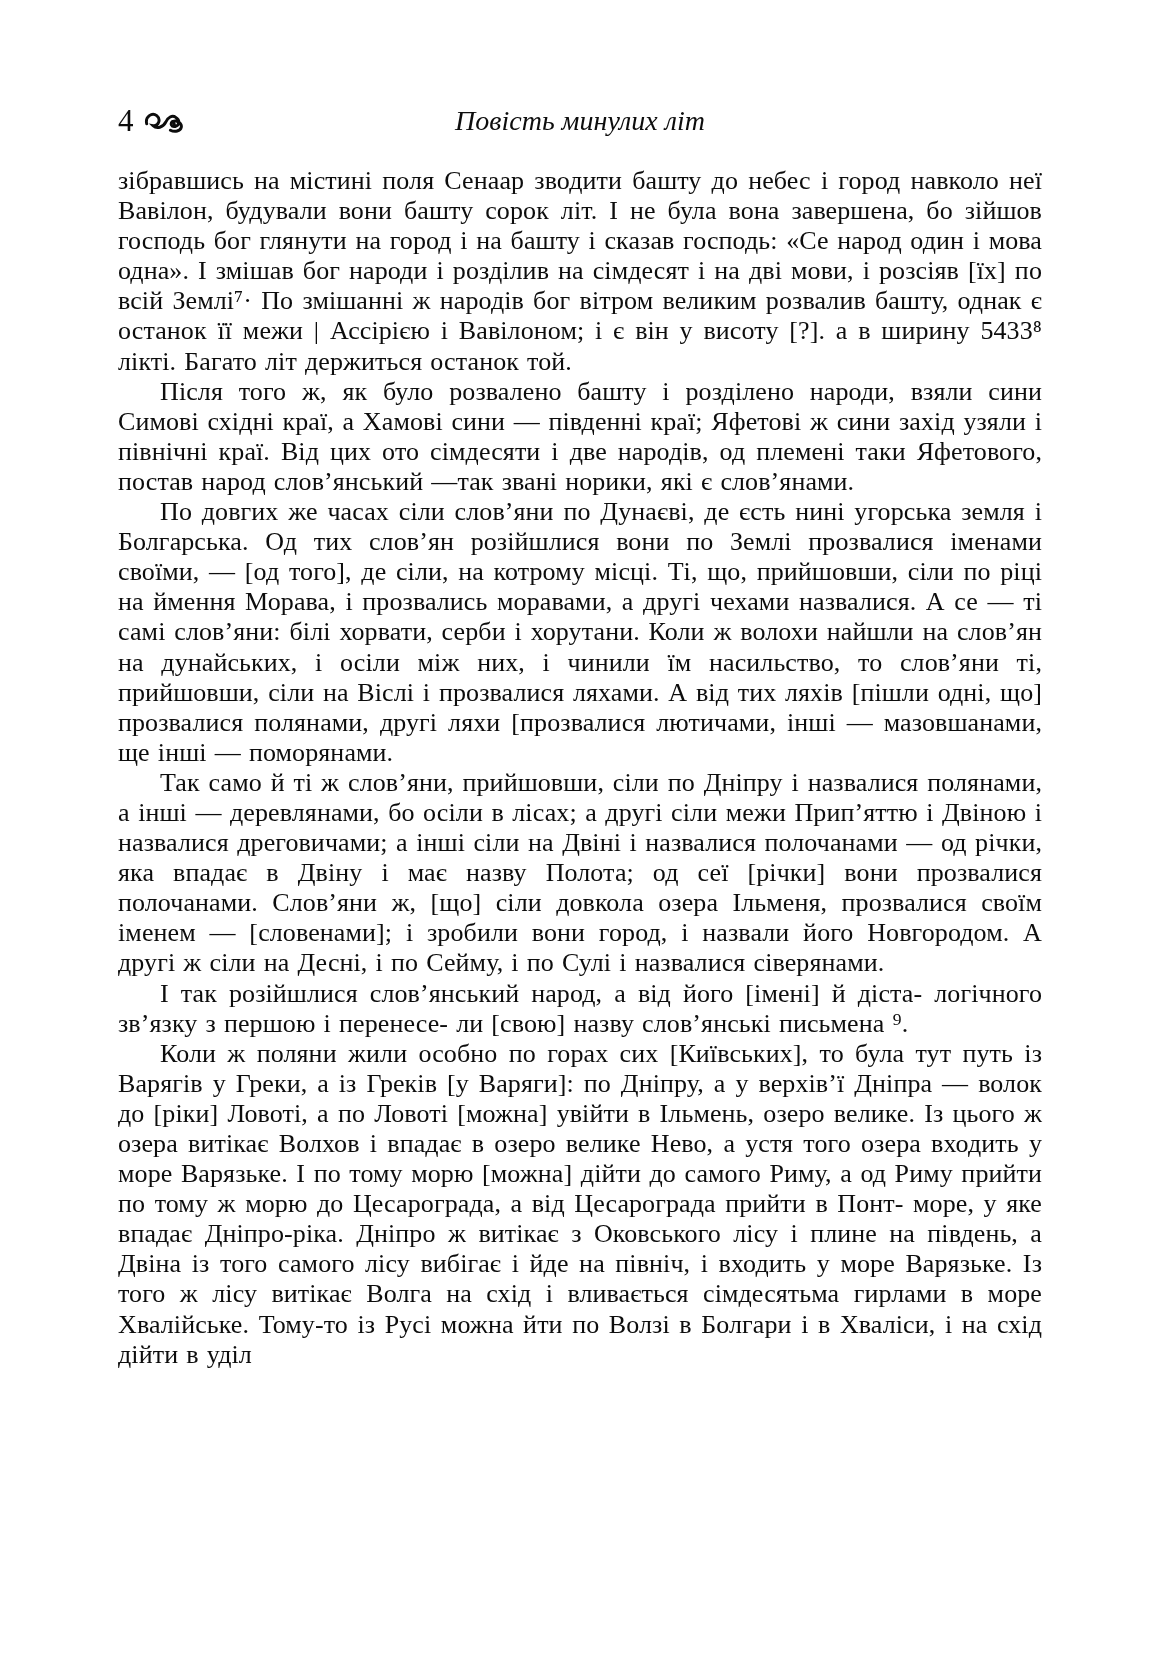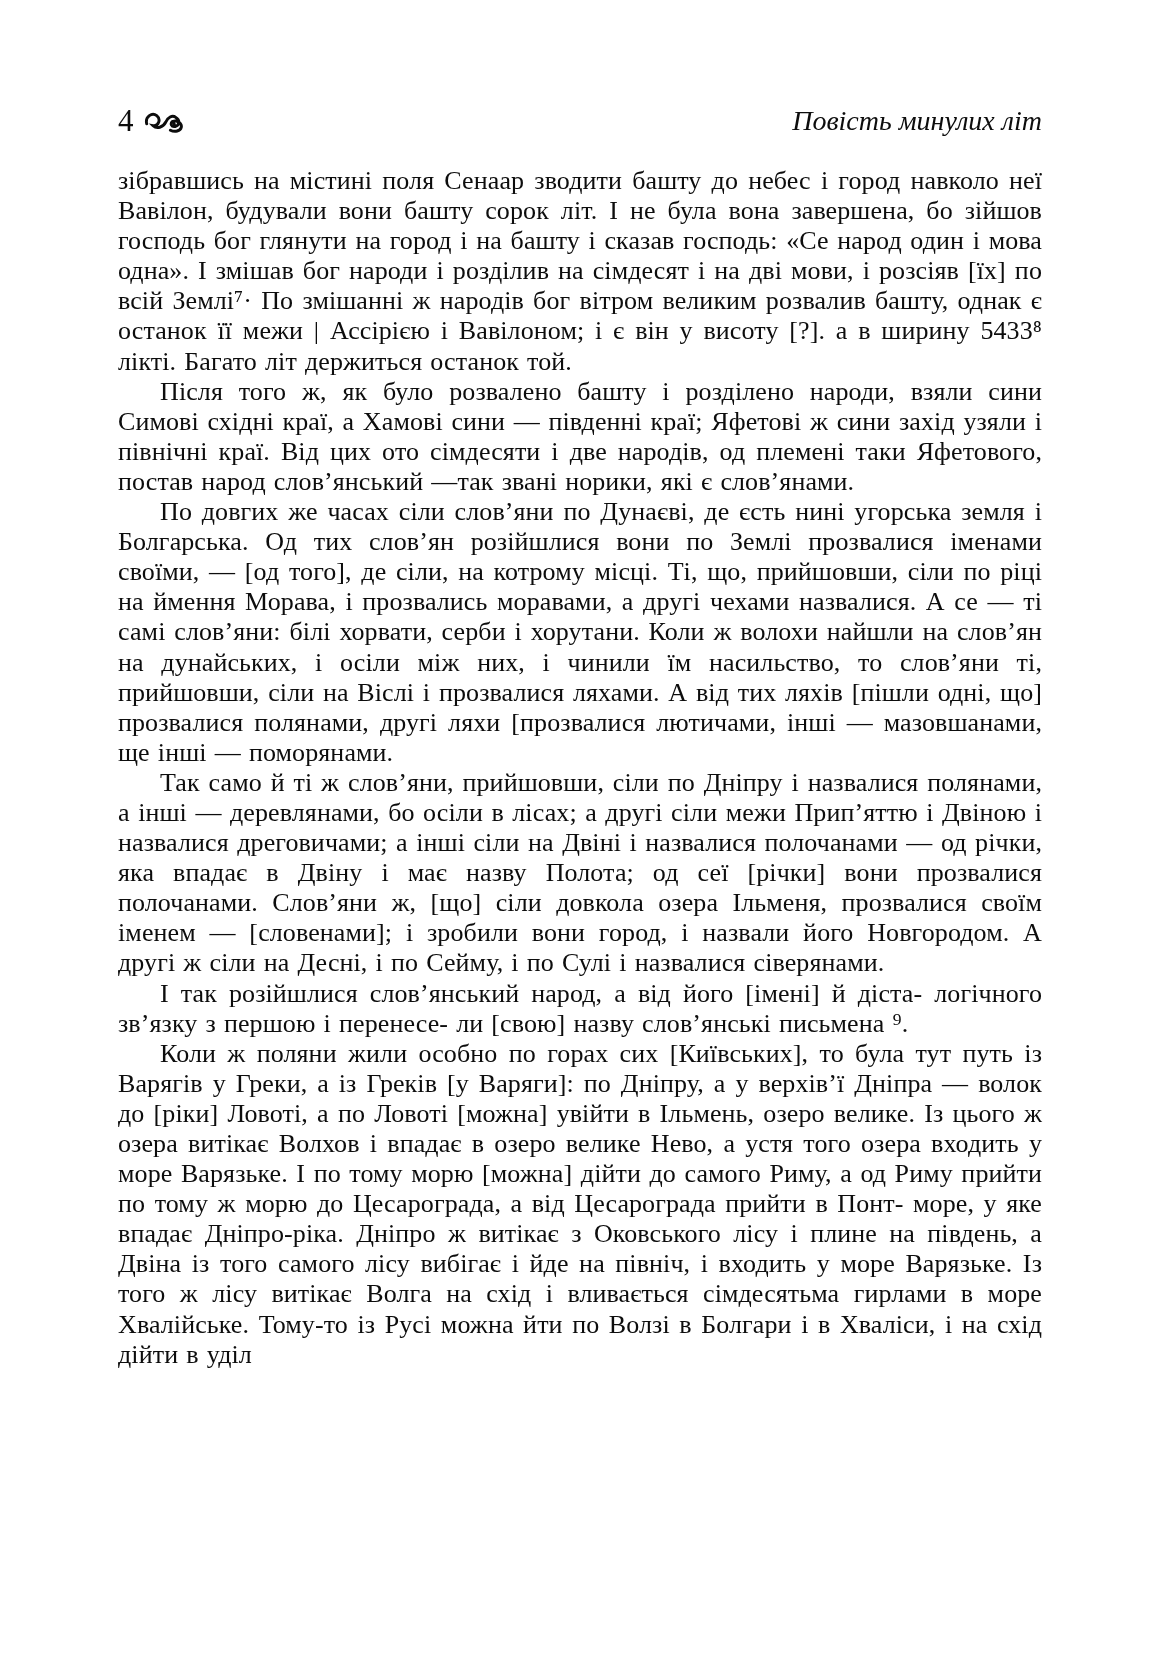--- a/index.html
+++ b/index.html
@@ -43,21 +43,21 @@
   }
   .ornament {
     display: inline-block;
     margin-top: 6px;
   }
   .head-title {
     position: absolute;
     left: 0;
     right: 0;
     top: 0;
-    text-align: right;
+    text-align: center;
     font-style: italic;
     font-size: 28px;
     line-height: 34px;
   }
   .body-text {
     margin-top: 18px;
   }
   .body-text p {
     margin: 0;
     font-size: 26px;

